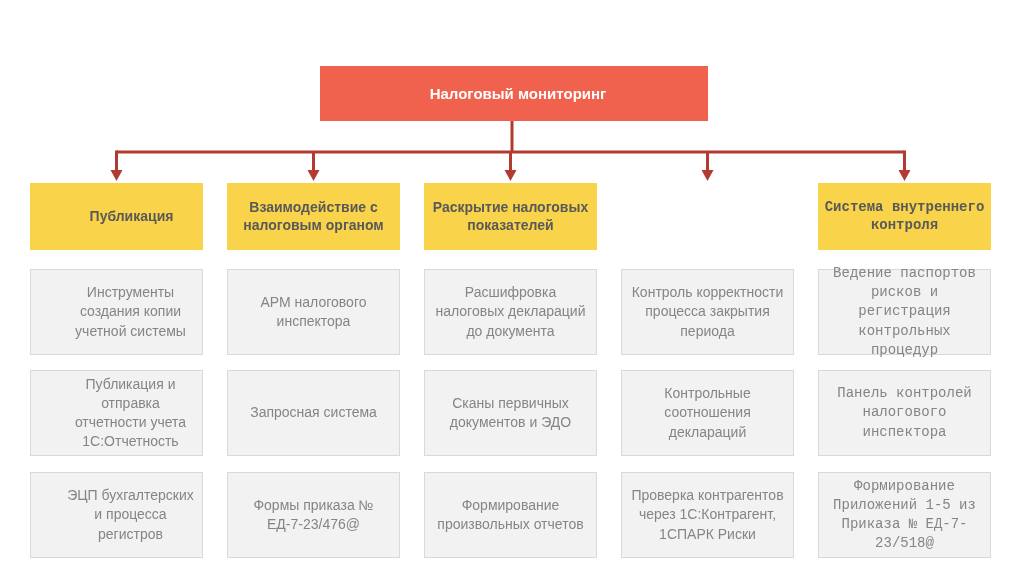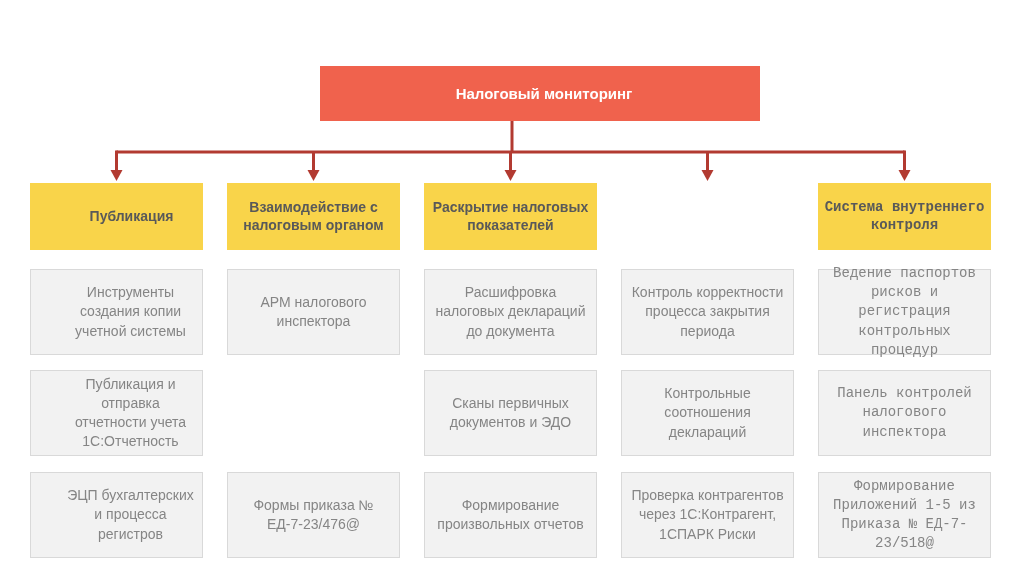--- a/index.html
+++ b/index.html
@@ -17,21 +17,21 @@
   .node {
     position: absolute;
     display: flex;
     align-items: center;
     justify-content: center;
     text-align: center;
   }
 
   .root-node {
     left: 320px; top: 66px;
-    width: 440px; height: 55px;
+    width: 388px; height: 55px;
     background: #f0624d;
     color: #ffffff;
     font-size: 15px;
     font-weight: bold;
     padding-left: 8px;
   }
 
   .branch-node {
     top: 183px;
     width: 173px; height: 67px;
@@ -105,20 +105,21 @@
   <div class="node branch-node col-0">Публикация</div>
   <div class="node branch-node col-1">Взаимодействие с налоговым органом</div>
   <div class="node branch-node col-2">Раскрытие налоговых показателей</div>
   <div class="node branch-node col-4">Система внутреннего контроля</div>
 
   <div class="node leaf-node col-0 row-0">Инструменты создания копии учетной системы</div>
   <div class="node leaf-node col-0 row-1">Публикация и отправка отчетности учета 1С:Отчетность</div>
   <div class="node leaf-node col-0 row-2">ЭЦП бухгалтерских и процесса регистров</div>
 
   <div class="node leaf-node col-1 row-0">АРМ налогового инспектора</div>
+  <div class="node leaf-node col-1 row-1">Запросная система</div>
   <div class="node leaf-node col-1 row-2">Формы приказа № ЕД-7-23/476@</div>
 
   <div class="node leaf-node col-2 row-0">Расшифровка налоговых деклараций до документа</div>
   <div class="node leaf-node col-2 row-1">Сканы первичных документов и ЭДО</div>
   <div class="node leaf-node col-2 row-2">Формирование произвольных отчетов</div>
 
   <div class="node leaf-node col-3 row-0">Контроль корректности процесса закрытия периода</div>
   <div class="node leaf-node col-3 row-1">Контрольные соотношения деклараций</div>
   <div class="node leaf-node col-3 row-2">Проверка контрагентов через 1С:Контрагент, 1СПАРК Риски</div>
 

